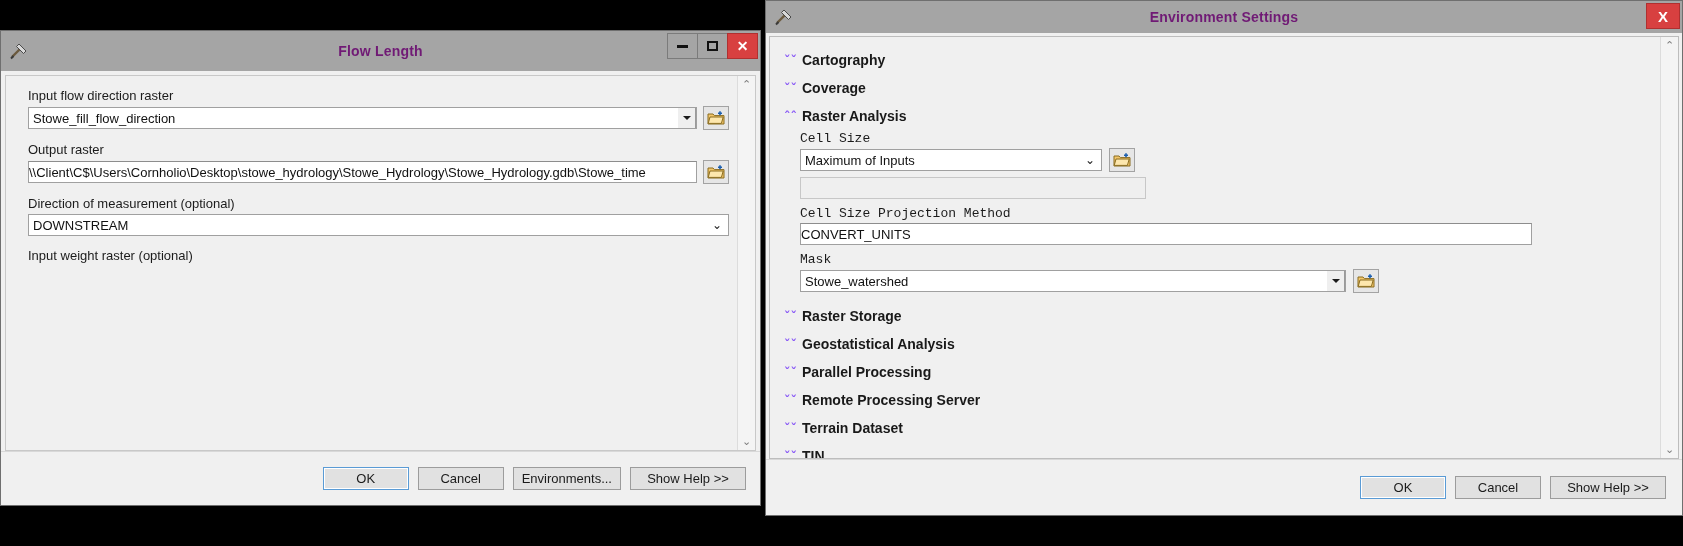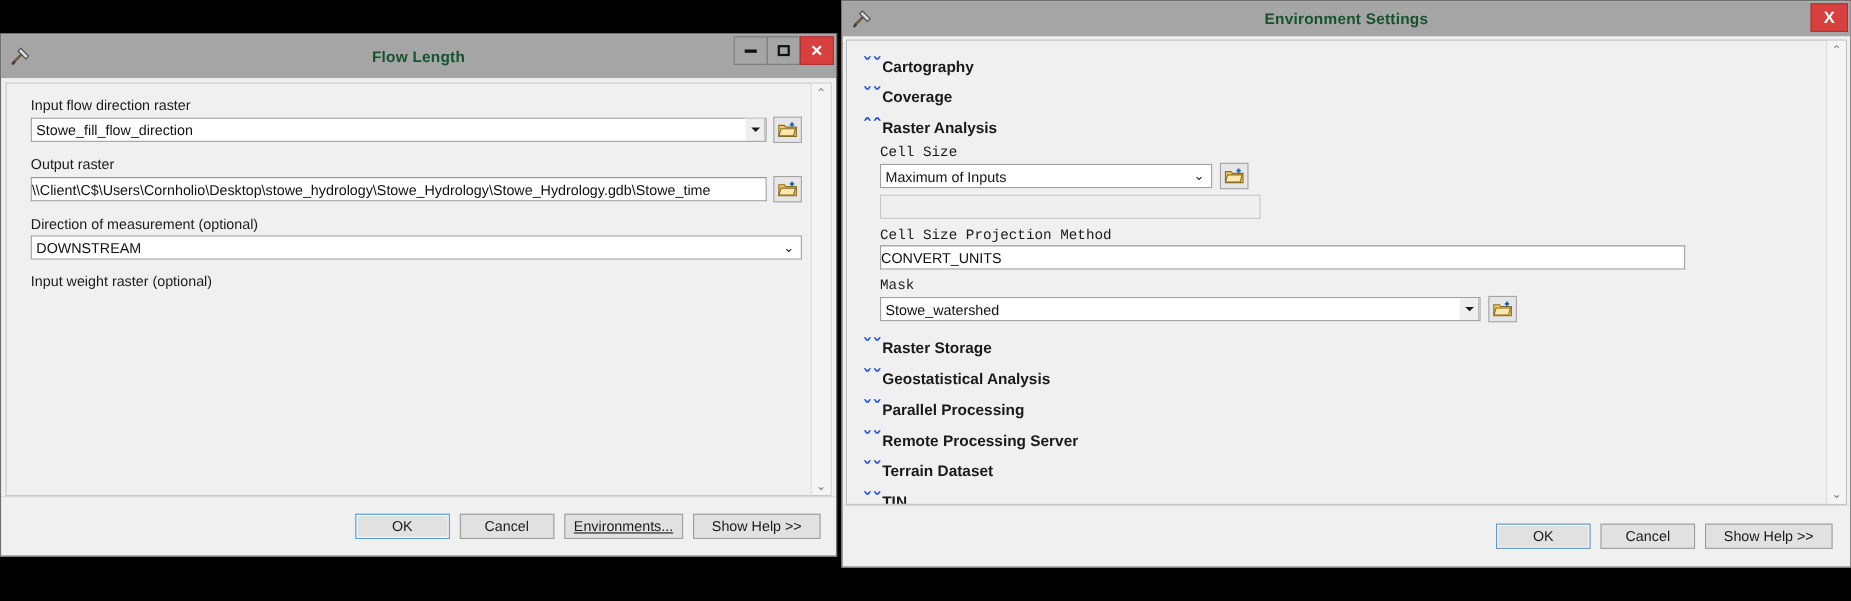--- a/index.html
+++ b/index.html
@@ -24,21 +24,21 @@
     display: flex;
     align-items: center;
     position: relative;
   }
   .win-title {
     position: absolute;
     left: 0; right: 0;
     text-align: center;
     font-weight: bold;
     font-size: 14px;
-    color: #14532d;
+    color: #701a75;
     letter-spacing: .2px;
     pointer-events: none;
   }
   .tool-icon {
     width: 26px; height: 26px;
     margin-left: 6px;
     position: relative;
     flex: none;
   }
   .tool-icon svg { display:block; }
@@ -240,21 +240,21 @@
     height: 54px;
     border-top: 1px solid #d8d8d8;
     display: flex;
     align-items: center;
     justify-content: flex-end;
     gap: 9px;
     padding: 0 14px 0 0;
     box-sizing: border-box;
   }
   #fl-footer .btn { min-width: 86px; }
-  #fl-footer .btn.env { min-width: 96px; text-decoration: underline; }
+  #fl-footer .btn.env { min-width: 96px; }
   #fl-footer .btn.help { min-width: 116px; }
 
   
   #env-dialog {
     position: absolute;
     left: 765px;
     top: 0px;
     width: 918px;
     height: 516px;
     background: #f0f0f0;
@@ -305,23 +305,23 @@
     display: flex;
     align-items: center;
     gap: 7px;
     font-weight: bold;
     font-size: 14px;
     color: #191919;
     height: 28px;
   }
   .dchev {
     font-family: "DejaVu Sans", sans-serif;
-    font-size: 18px;
+    font-size: 13px;
     line-height: 1;
-    color: #1d4ed8;
+    color: #8b5cf6;
     width: 11px;
     text-align: center;
   }
   .section-body {
     padding: 1px 4px 4px 16px;
   }
   .env-field { margin-bottom: 5px; }
   .env-field .label { margin-bottom: 1px; font-family: Liberation Mono, monospace; }
   .env-field-row { display: flex; align-items: center; gap: 7px; }
 

